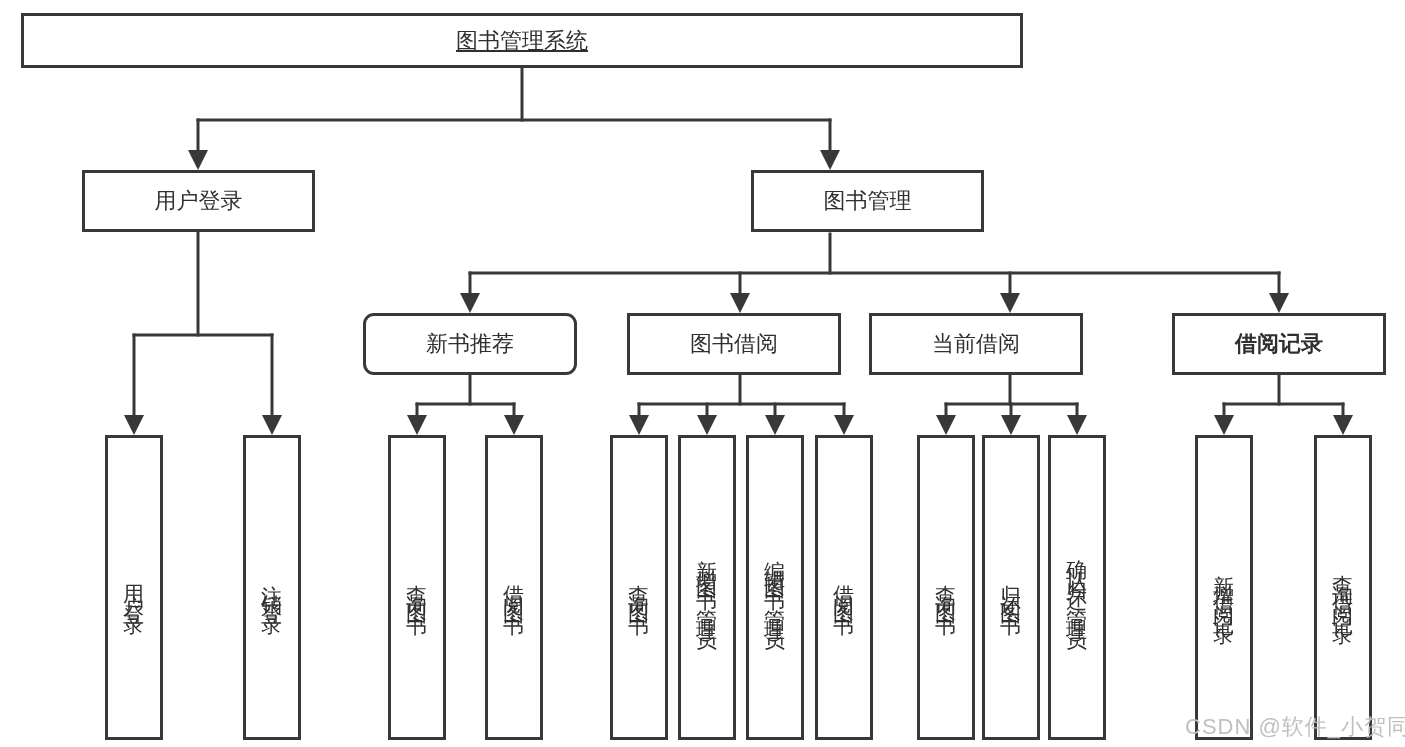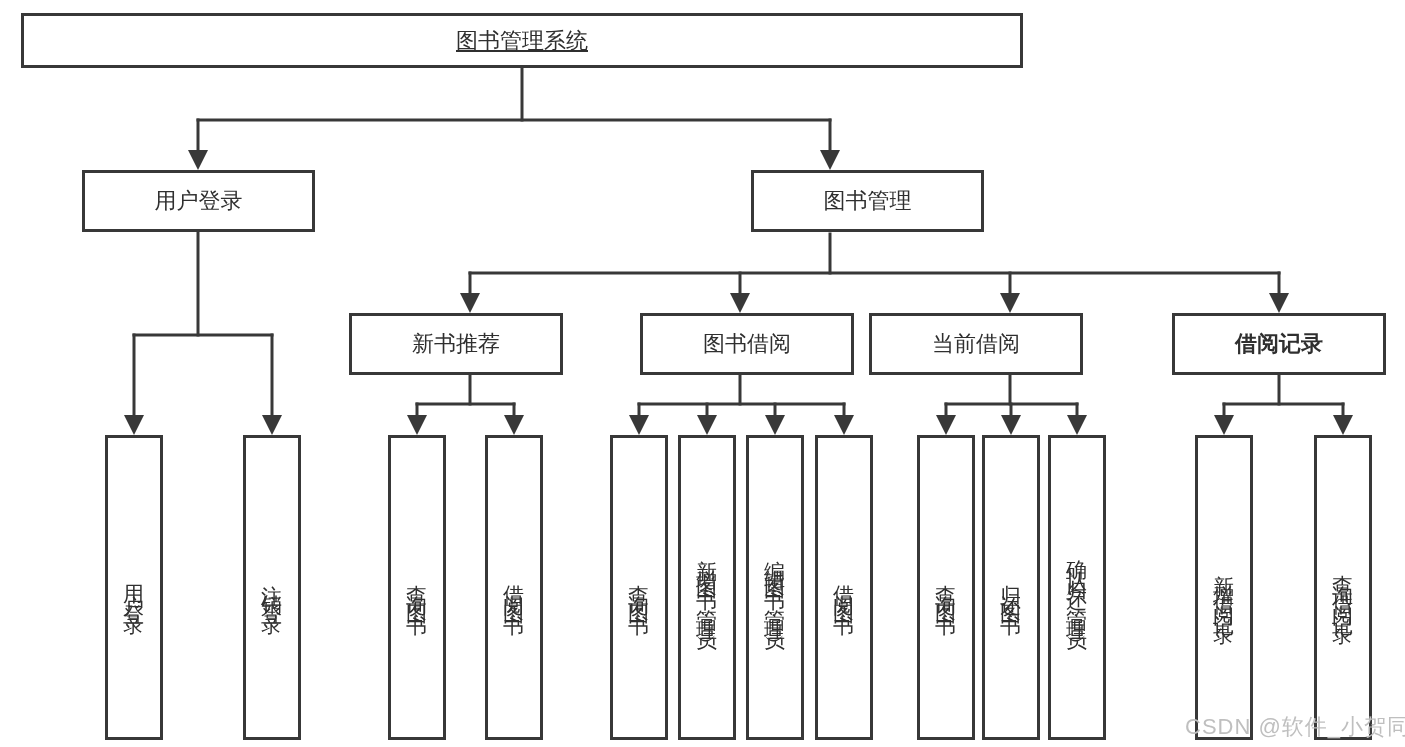--- a/index.html
+++ b/index.html
@@ -135,24 +135,24 @@
     <span>图书管理系统</span>
   </div>
 
   <div class="node node-l2" style="left:82px;">
     <span>用户登录</span>
   </div>
   <div class="node node-l2" style="left:751px;">
     <span>图书管理</span>
   </div>
 
-  <div class="node node-l3" style="left:349px;">
+  <div class="node node-l3" style="left:363px;border-radius:11px;">
     <span>新书推荐</span>
   </div>
-  <div class="node node-l3" style="left:640px;">
+  <div class="node node-l3" style="left:627px;">
     <span>图书借阅</span>
   </div>
   <div class="node node-l3" style="left:869px;">
     <span>当前借阅</span>
   </div>
   <div class="node node-l3" style="left:1172px;font-weight:bold;">
     <span>借阅记录</span>
   </div>
 
   <div class="node leaf" style="left:105px;">

